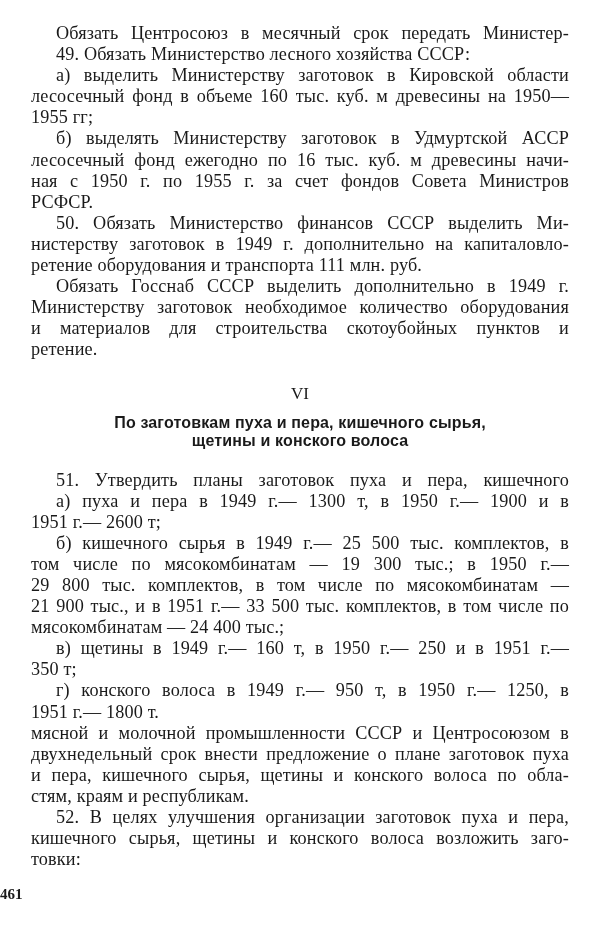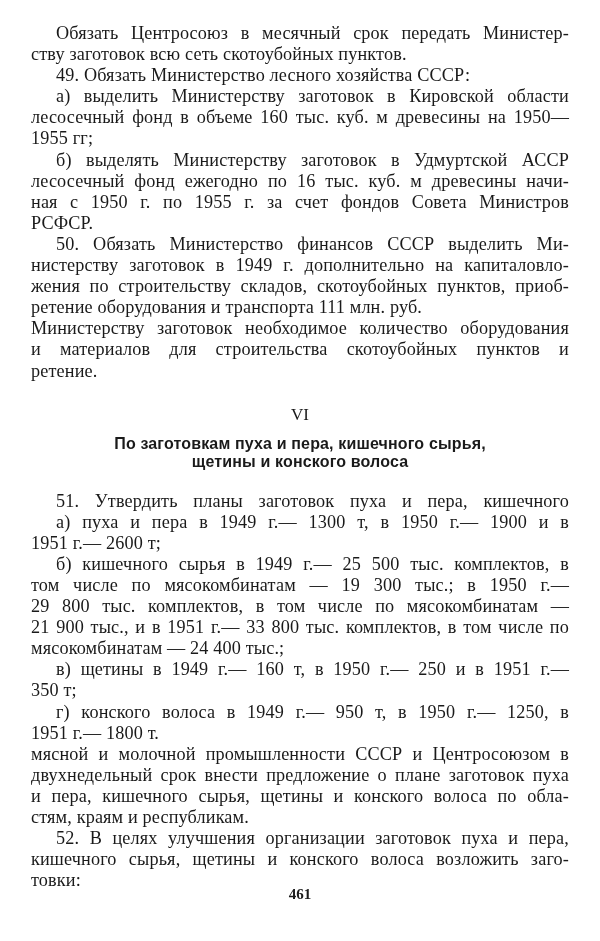--- a/index.html
+++ b/index.html
@@ -9,52 +9,51 @@
     font-family: "Liberation Serif", "DejaVu Serif", serif;
     font-size: 18.2px; color: #1a1a1a; letter-spacing: 0.15px;
   }
   .ln { height: 21.1px; line-height: 21.1px; white-space: nowrap; text-align: justify; text-align-last: justify; }
   .ln.last { text-align-last: left; }
   .ln.ind { padding-left: 25px; }
   .sec-num { text-align: center; text-align-last: center; margin-top: 21px; height: 24px; line-height: 24px; font-size: 17px; }
   .sec-title { text-align: center; text-align-last: center; font-family: "Liberation Sans", "DejaVu Sans", sans-serif; font-weight: bold; font-size: 16px; height: 18px; line-height: 18px; }
   .sec-title.first { margin-top: 8px; }
   .gap { height: 20px; }
-  .page-number { position: absolute; left: 0; width: 600px; top: 886px; text-align: center; font-family: "Liberation Serif", "DejaVu Serif", serif; font-weight: bold; font-size: 15px; color: #1a1a1a; }
+  .page-number { position: absolute; left: 0; width: 600px; top: 886px; font-family: "Liberation Serif", "DejaVu Serif", serif; font-weight: bold; font-size: 15px; color: #1a1a1a; }
 </style>
 </head>
 <body>
 
 <div class="page">
   <div id="part1">
       <div>
         <div class="ln ind">Обязать Центросоюз в месячный срок передать Министер-</div>
-        <div class="ln last">ству заготовок всю сеть скотоубойных пунктов.</div>
       </div>
       <div>
         <div class="ln ind last">49. Обязать Министерство лесного хозяйства СССР:</div>
       </div>
       <div>
         <div class="ln ind">а) выделить Министерству заготовок в Кировской области</div>
         <div class="ln">лесосечный фонд в объеме 160 тыс. куб. м древесины на 1950—</div>
         <div class="ln last">1955 гг;</div>
       </div>
       <div>
         <div class="ln ind">б) выделять Министерству заготовок в Удмуртской АССР</div>
         <div class="ln">лесосечный фонд ежегодно по 16 тыс. куб. м древесины начи-</div>
         <div class="ln">ная с 1950 г. по 1955 г. за счет фондов Совета Министров</div>
         <div class="ln last">РСФСР.</div>
       </div>
       <div>
         <div class="ln ind">50. Обязать Министерство финансов СССР выделить Ми-</div>
         <div class="ln">нистерству заготовок в 1949 г. дополнительно на капиталовло-</div>
-        <div class="ln">жения по строительству складов, скотоубойных пунктов, приоб-</div>
         <div class="ln last">ретение оборудования и транспорта 111 млн. руб.</div>
       </div>
       <div>
+        <div class="ln ind">Обязать Госснаб СССР выделить дополнительно в 1949 г.</div>
         <div class="ln">Министерству заготовок необходимое количество оборудования</div>
         <div class="ln">и материалов для строительства скотоубойных пунктов и</div>
         <div class="ln last">ретение.</div>
       </div>
     </div>
   <div class="sec-num">VI</div>
   <div class="sec-title first">По заготовкам пуха и пера, кишечного сырья,</div>
   <div class="sec-title">щетины и конского волоса</div>
   <div class="gap"></div>
   <div id="part2">
@@ -62,21 +61,21 @@
         <div class="ln ind">51. Утвердить планы заготовок пуха и пера, кишечного</div>
       </div>
       <div>
         <div class="ln ind">а) пуха и пера в 1949 г.— 1300 т, в 1950 г.— 1900 и в</div>
         <div class="ln last">1951 г.— 2600 т;</div>
       </div>
       <div>
         <div class="ln ind">б) кишечного сырья в 1949 г.— 25 500 тыс. комплектов, в</div>
         <div class="ln">том числе по мясокомбинатам — 19 300 тыс.; в 1950 г.—</div>
         <div class="ln">29 800 тыс. комплектов, в том числе по мясокомбинатам —</div>
-        <div class="ln">21 900 тыс., и в 1951 г.— 33 800 тыс. комплектов, в том числе по</div>
+        <div class="ln">21 900 тыс., и в 1951 г.— 33 500 тыс. комплектов, в том числе по</div>
         <div class="ln last">мясокомбинатам — 24 400 тыс.;</div>
       </div>
       <div>
         <div class="ln ind">в) щетины в 1949 г.— 160 т, в 1950 г.— 250 и в 1951 г.—</div>
         <div class="ln last">350 т;</div>
       </div>
       <div>
         <div class="ln ind">г) конского волоса в 1949 г.— 950 т, в 1950 г.— 1250, в</div>
         <div class="ln last">1951 г.— 1800 т.</div>
       </div>

